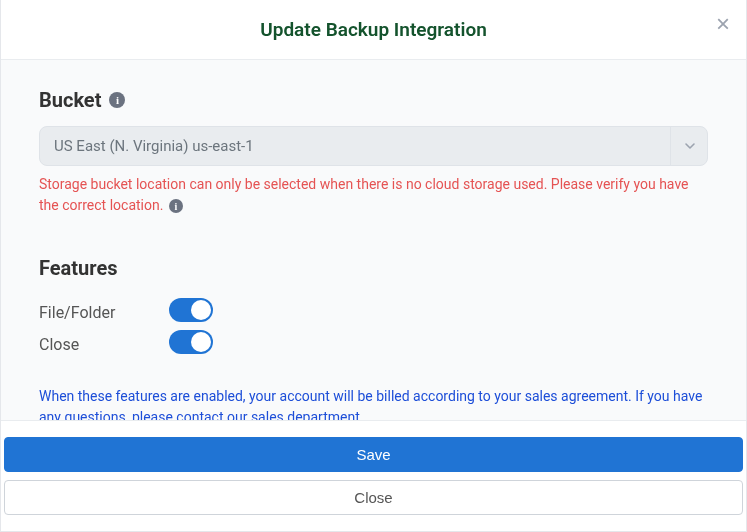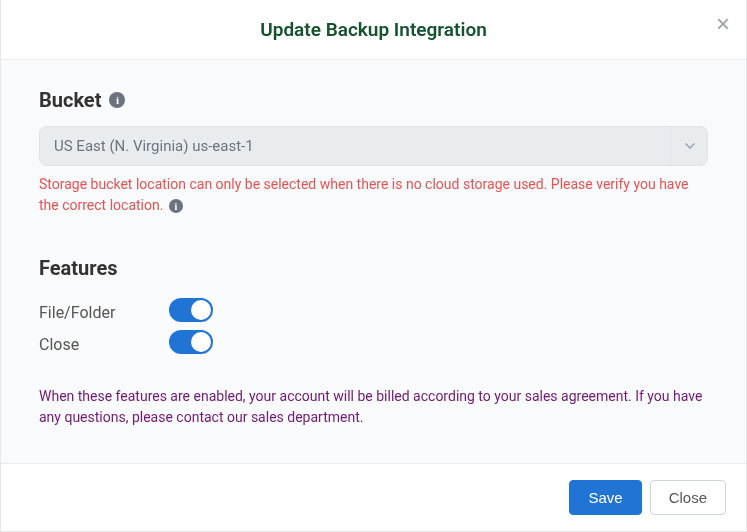--- a/index.html
+++ b/index.html
@@ -148,32 +148,33 @@
     .toggle-knob {
       position: absolute;
       top: 2px;
       right: 2px;
       width: 20px;
       height: 20px;
       background: #fff;
       border-radius: 50%;
     }
     .billing-note {
-      color: #701a75;
+      color: #1d4ed8;
       font-size: 14px;
       line-height: 1.5;
       margin-top: 28px;
     }
     .modal-footer {
       border-top: 1px solid #e9ecef;
-      padding: 16px 20px;
+      padding: 16px 3px;
       display: flex;
       justify-content: flex-end;
       gap: 8px;
       background: #fff;
+      flex-direction: column;
     }
     .btn {
       font-size: 15px;
       padding: 8px 18px;
       border-radius: 4px;
       cursor: pointer;
       border: 1px solid transparent;
     }
     .btn-primary {
       background: #2074d4;

